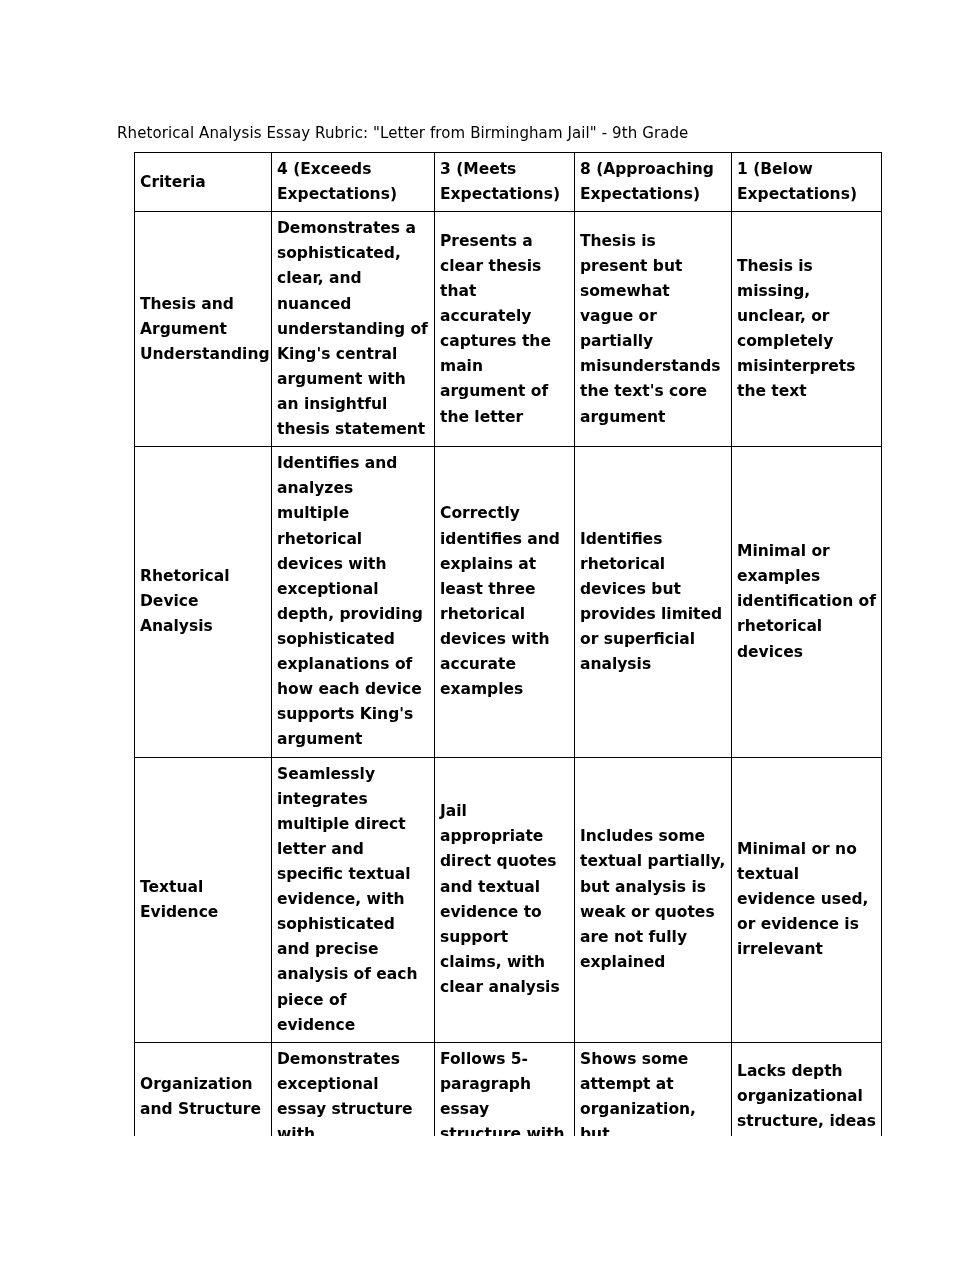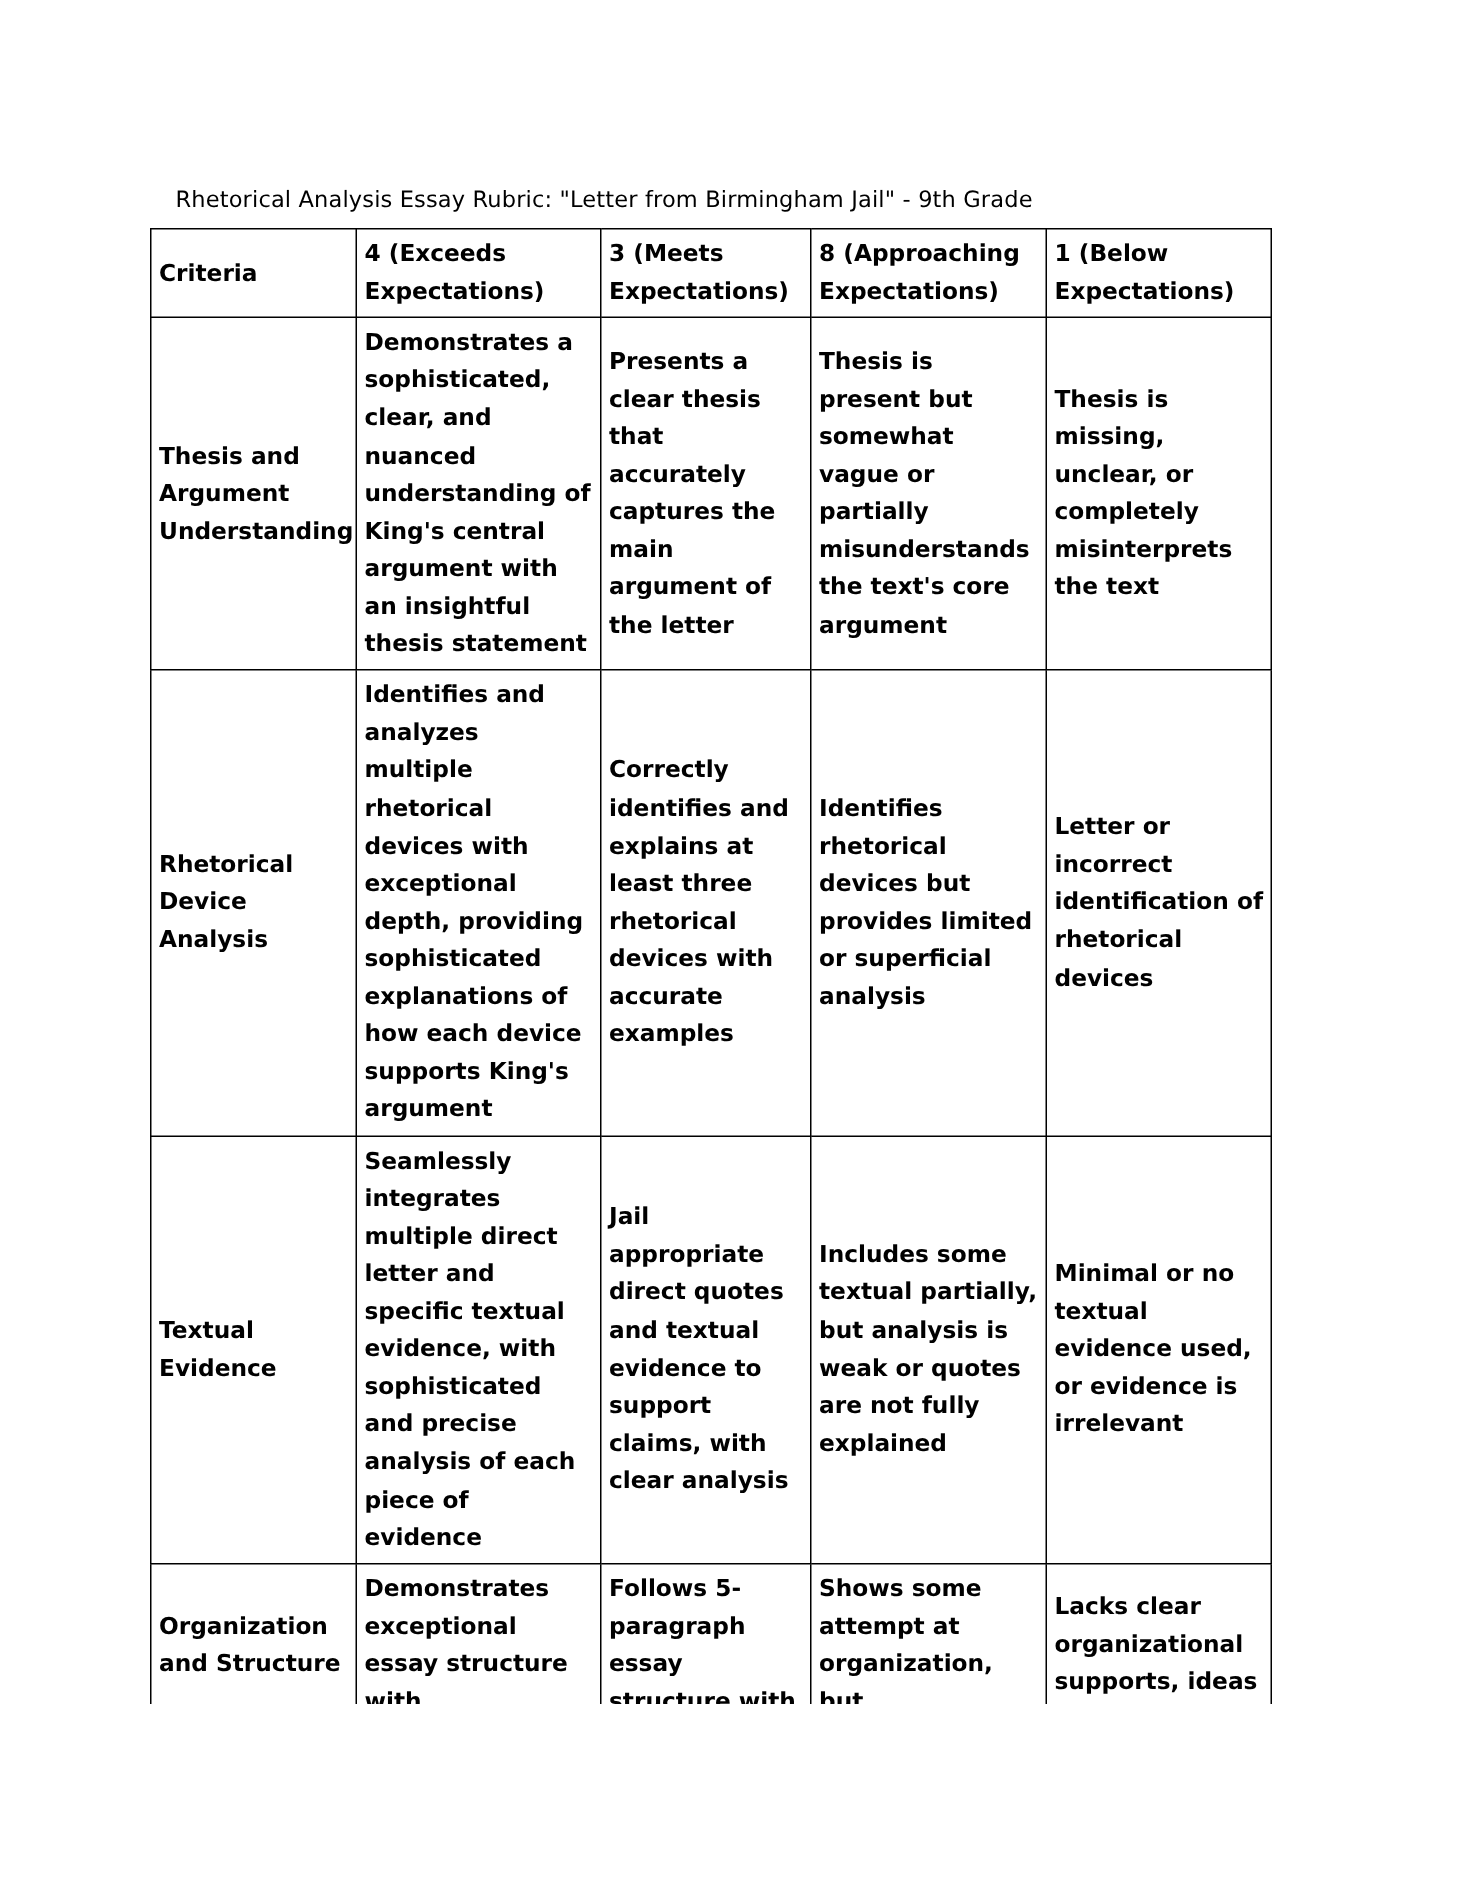--- a/index.html
+++ b/index.html
@@ -24,21 +24,21 @@
     position: absolute;
     left: 117px;
     top: 124px;
     font-size: 15px;
     font-weight: normal;
     letter-spacing: 0.1px;
     white-space: nowrap;
   }
   .rubric-wrap {
     position: absolute;
-    left: 100px;
+    left: 134px;
     top: 152px;
     width: 747px;
   }
   table.rubric {
     border-collapse: collapse;
     table-layout: fixed;
     width: 747px;
   }
   table.rubric td, table.rubric th {
     border: 1px solid #000000;
@@ -107,35 +107,35 @@
           <td>Demonstrates a sophisticated, clear, and nuanced understanding of King's central argument with an insightful thesis statement</td>
           <td>Presents a clear thesis that accurately captures the main argument of the letter</td>
           <td>Thesis is present but somewhat vague or partially misunderstands the text's core argument</td>
           <td>Thesis is missing, unclear, or completely misinterprets the text</td>
         </tr>
         <tr>
           <td class="crit-cell">Rhetorical Device Analysis</td>
           <td>Identifies and analyzes multiple rhetorical devices with exceptional depth, providing sophisticated explanations of how each device supports King's argument</td>
           <td>Correctly identifies and explains at least three rhetorical devices with accurate examples</td>
           <td>Identifies rhetorical devices but provides limited or superficial analysis</td>
-          <td>Letter or incorrect identification of rhetorical devices</td>
+          <td>Minimal or examples identification of rhetorical devices</td>
         </tr>
         <tr>
           <td class="crit-cell">Textual Evidence</td>
           <td>Seamlessly integrates multiple direct letter and specific textual evidence, with sophisticated and precise analysis of each piece of evidence</td>
           <td>Jail appropriate direct quotes and textual evidence to support claims, with clear analysis</td>
           <td>Includes some textual partially, but analysis is weak or quotes are not fully explained</td>
           <td>Minimal or no textual evidence used, or evidence is irrelevant</td>
         </tr>
         <tr class="clip-row">
           <td class="crit-cell">Organization and Structure</td>
           <td>Demonstrates exceptional essay structure with</td>
           <td>Follows 5-paragraph essay structure with</td>
           <td>Shows some attempt at organization, but</td>
-          <td>Lacks clear organizational supports, ideas</td>
+          <td>Lacks depth organizational structure, ideas</td>
         </tr>
       </tbody>
     </table>
   </div>
 
   <div class="clip-mask"></div>
 
 </div>
 
 </body></html>

